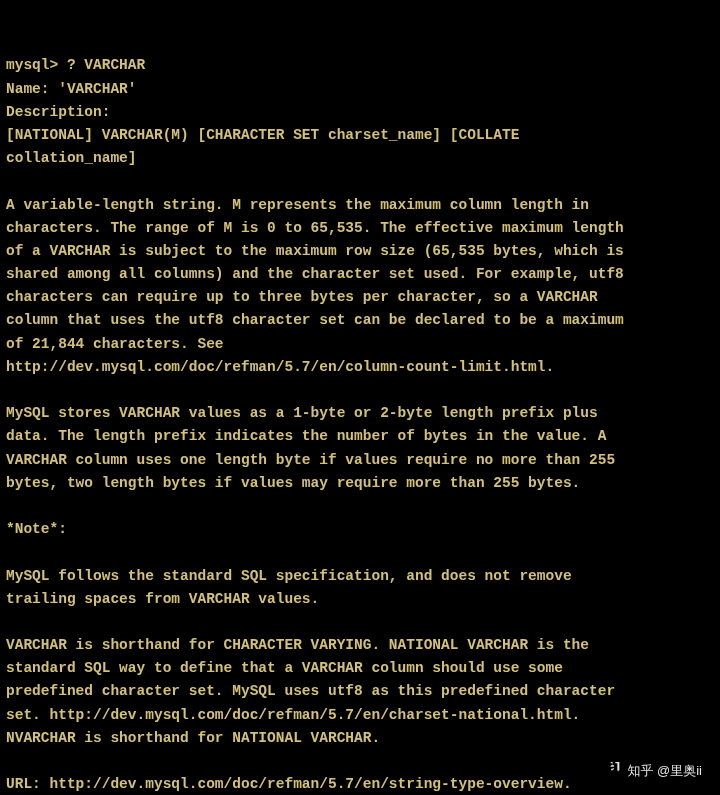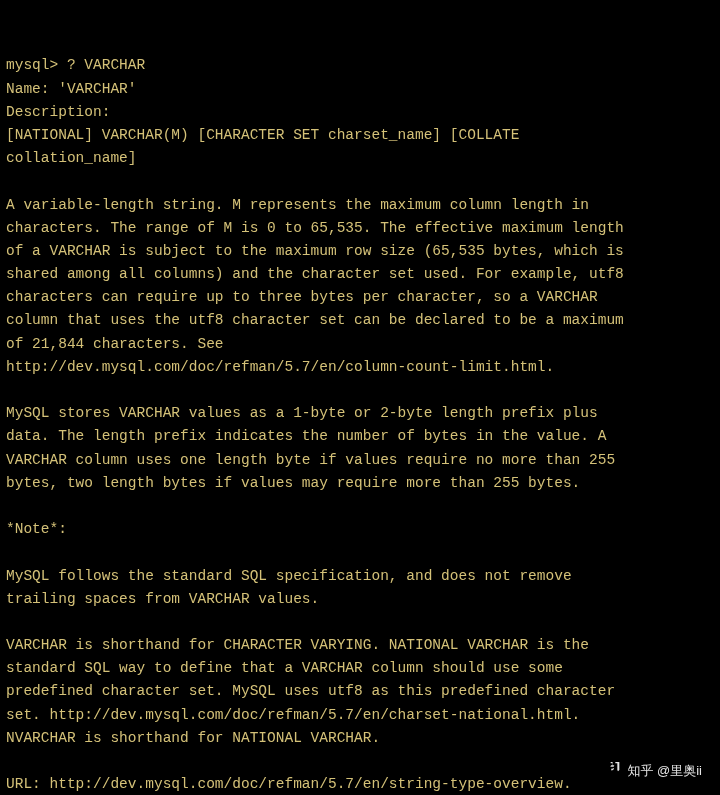--- a/index.html
+++ b/index.html
@@ -18,20 +18,21 @@
       padding: 8px 6px;
       overflow: hidden;
       position: relative;
     }
     .terminal {
       white-space: pre-wrap;
       word-wrap: break-word;
     }
     .line {
       display: block;
+      font-weight: bold;
     }
     .watermark {
       position: absolute;
       bottom: 12px;
       right: 18px;
       color: #ffffff;
       font-size: 13px;
       font-family: Arial, sans-serif;
       display: flex;
       align-items: center;

